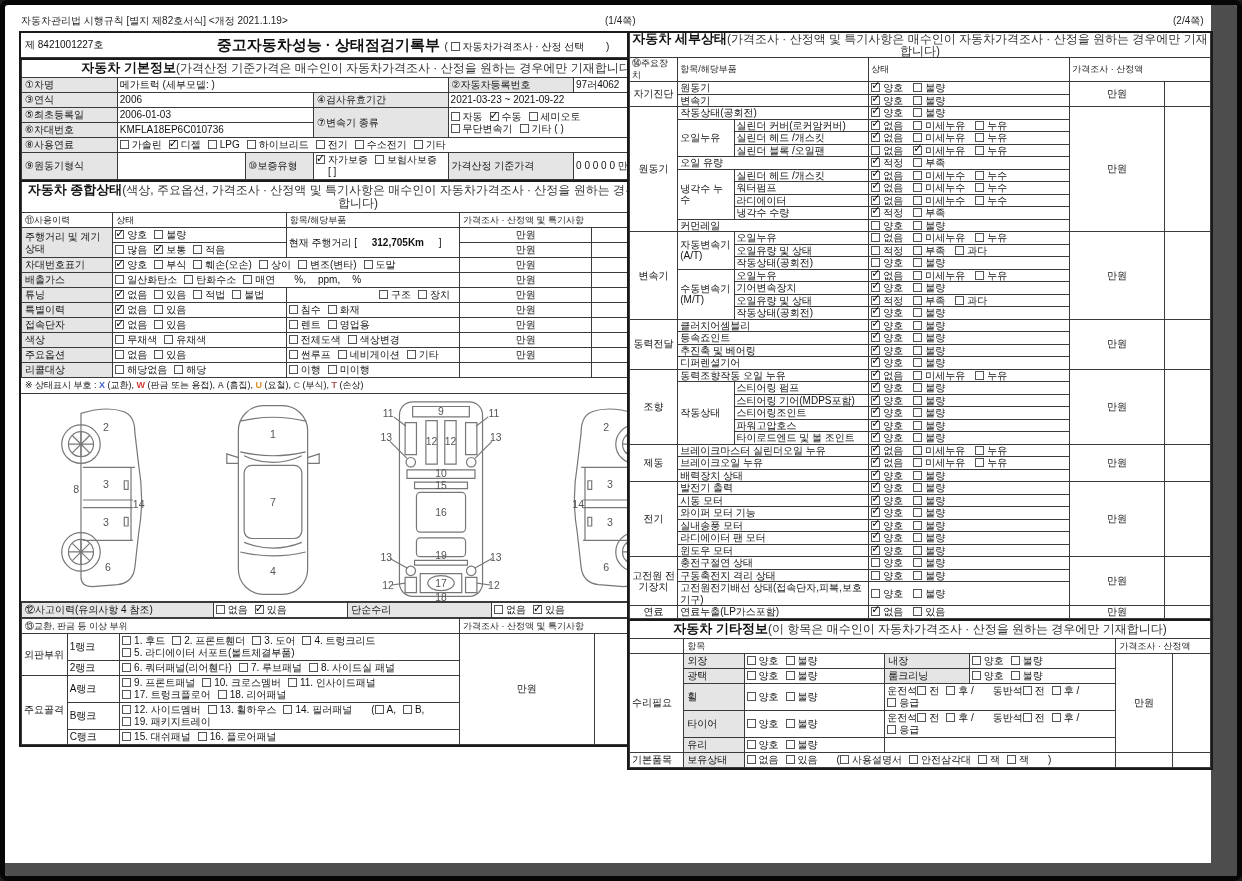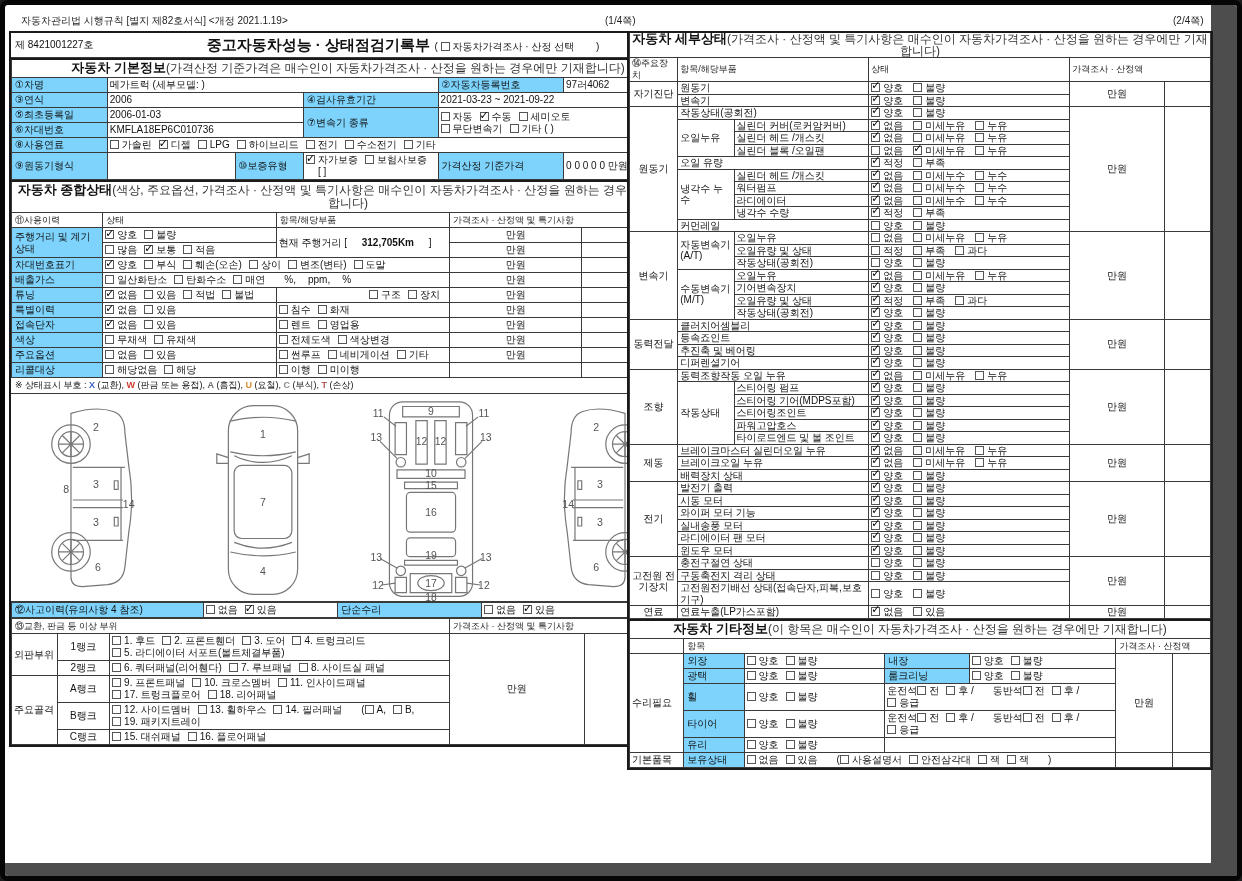--- a/index.html
+++ b/index.html
@@ -6,34 +6,34 @@
   html,body{margin:0;padding:0}
   body{width:1242px;height:881px;background:#1c1c1c;font-family:"Liberation Sans","DejaVu Sans",sans-serif;position:relative;color:#111}
   .sheet{position:absolute;inset:0;background:#fff;border:5px solid #060606;border-radius:8px;overflow:hidden}
   .edge-right{position:absolute;top:0;right:0;width:26px;height:100%;background:#4d4d4d}
   .edge-bottom{position:absolute;left:0;bottom:0;width:100%;height:13px;background:#4d4d4d}
   .meta{position:absolute;font-size:10px;color:#222;white-space:nowrap}
   #meta1l{left:16px;top:9px}
   #meta1r{left:600px;top:9px}
   #meta2r{left:1168px;top:9px}
   .page{position:absolute;background:#fff;border:2px solid #1a1a1a}
-  #page1{left:4px;top:26px;width:678px}
+  #page1{left:14px;top:26px;width:678px}
   #page2{left:622px;top:26px;width:586px}
   table{border-collapse:collapse;table-layout:fixed;width:100%}
   td{border:1px solid #3a3a3a;font-size:10px;line-height:12px;padding:1px 2px;vertical-align:middle;overflow:hidden}
   .heading{ text-align:center;border-top:2px solid #1a1a1a;border-bottom:1px solid #3a3a3a;padding:2px}
   .heading .hd{font-size:13px;font-weight:bold}
   .heading .nt{font-size:12px;color:#333}
   .titlebox{display:flex;border-bottom:1px solid #3a3a3a}
   .docno{width:110px;display:flex;align-items:center;padding:4px;font-size:10px}
   .titlemain{flex:1;text-align:center;padding:3px 0 2px 0}
   .bigtitle{font-size:15px;font-weight:bold}
   .titleopt{font-size:10px}
   .subtitle{font-size:8.5px;color:#333}
-  .lbl{background:#7dd3fc;font-size:10px;padding-left:3px}
+  .lbl{background:#e5e5e5;font-size:10px;padding-left:3px}
   .val{font-size:10px}
   .cb{display:inline-block;width:9px;height:9px;border:1px solid #555;margin-right:3px;position:relative;top:1px;background:#fff;flex:none}
   .cb.on:after{content:"✓";position:absolute;top:-4px;left:-1px;font-size:11px;font-weight:bold;color:#000}
   .opt{margin-right:7px;white-space:nowrap;display:inline-block}
   .checks .opt{margin-right:10px}
   .plain{margin-left:12px;white-space:nowrap}
   .plain.first{margin-left:0}
   .bold{font-weight:bold}
   .center{text-align:left}
   .price{text-align:center}
@@ -41,21 +41,21 @@
   .grp{font-size:10px}
   .itm{font-size:10px}
   .legend{font-size:9px;padding:1px 4px;border-bottom:1px solid #3a3a3a}
   .diagrams{display:flex;justify-content:space-around;align-items:flex-start;padding:4px 2px;border-bottom:1px solid #3a3a3a;height:208px}
   svg{display:block}
   svg *{vector-effect:non-scaling-stroke}
   .ln{fill:none;stroke:#777;stroke-width:1.2}
   .num{font-size:11px;fill:#555;font-family:"Liberation Sans",sans-serif}
   #detail-table td{line-height:11.5px;padding:0 2px}
   .hdr td{font-size:9px;color:#222;padding:1px 3px}
-  .rank{text-align:center}
+  .rank{}
   .exline{white-space:nowrap}
 </style>
 </head>
 <body>
 
 <div class="sheet">
   <div class="edge-right"></div>
   <div class="edge-bottom"></div>
 
   <div class="meta" id="meta1l">자동차관리법 시행규칙 [별지 제82호서식] &lt;개정 2021.1.19&gt;</div>

